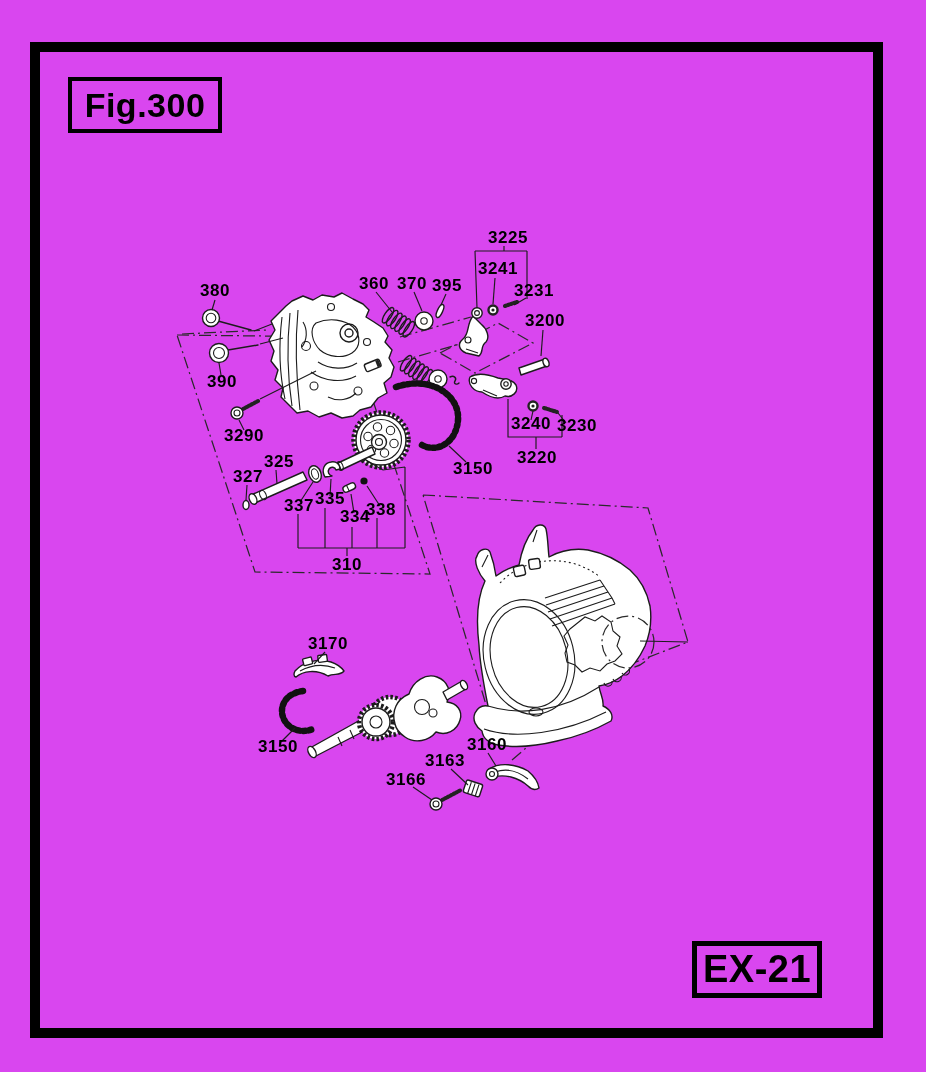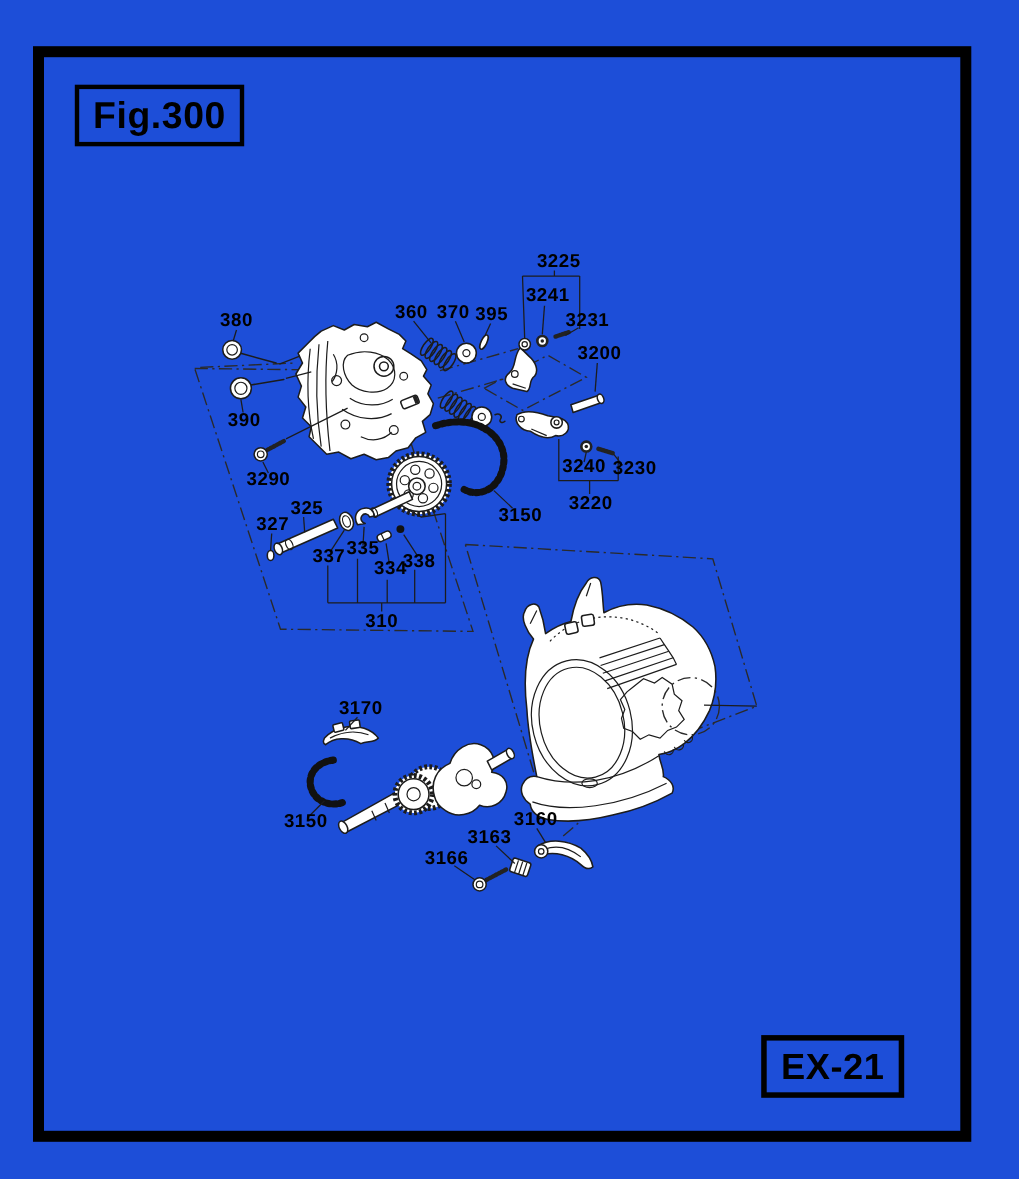--- a/index.html
+++ b/index.html
@@ -1,25 +1,25 @@
 <!DOCTYPE html>
 <html><head>
 <meta charset="utf-8">
 <style>
   html,body{margin:0;padding:0;background:#ffffff;}
-  .canvas{position:relative;width:926px;height:1072px;background:#1d4ed8;overflow:hidden;
+  .canvas{position:relative;width:926px;height:1072px;background:#d946ef;overflow:hidden;
           font-family:"Liberation Sans", sans-serif;}
   .frame{position:absolute;left:30px;top:42px;width:853px;height:996px;
          border:10px solid #000;box-sizing:border-box;}
   .fig-box{position:absolute;left:68px;top:77px;width:154px;height:56px;
            border:4px solid #000;box-sizing:border-box;display:flex;align-items:center;justify-content:center;}
   .fig-box span{font-weight:bold;font-size:34px;letter-spacing:0.5px;color:#000;}
   .ex-box{position:absolute;left:692px;top:941px;width:130px;height:57px;
           border:5px solid #000;box-sizing:border-box;display:flex;align-items:center;justify-content:center;}
-  .ex-box span{font-weight:bold;font-size:33px;letter-spacing:0.5px;color:#000;}
+  .ex-box span{font-weight:bold;font-size:38px;letter-spacing:0.5px;color:#000;}
   svg{position:absolute;left:0;top:0;}
   .ln{stroke:#1c1c1c;stroke-width:1.4;fill:none;stroke-linejoin:round;stroke-linecap:round;}
   .lnw{stroke:#1c1c1c;stroke-width:1.4;fill:#fff;stroke-linejoin:round;}
   .thin{stroke:#1c1c1c;stroke-width:1.1;fill:none;}
   .zone{stroke:#2a2a2a;stroke-width:1.25;fill:none;stroke-dasharray:12 4 2 4;}
   .leader{stroke:#1c1c1c;stroke-width:1.15;fill:none;}
   .chain{stroke:#111;stroke-width:6.5;fill:none;stroke-dasharray:2.6 3.2;stroke-linecap:round;}
   .teeth{stroke:#1c1c1c;stroke-width:4.5;fill:#fff;stroke-dasharray:2.6 2.1;}
   .screw{stroke:#222;stroke-width:4;fill:none;stroke-dasharray:1.8 1.3;stroke-linecap:round;}
   .plabel{font-family:"Liberation Sans",sans-serif;font-weight:bold;font-size:17px;

